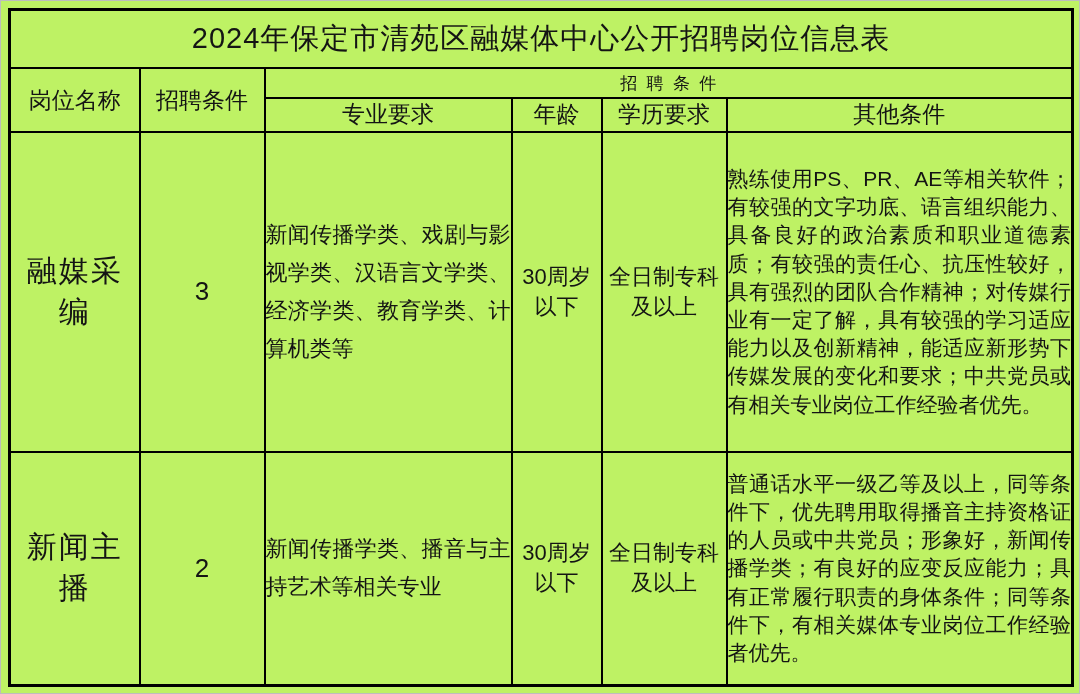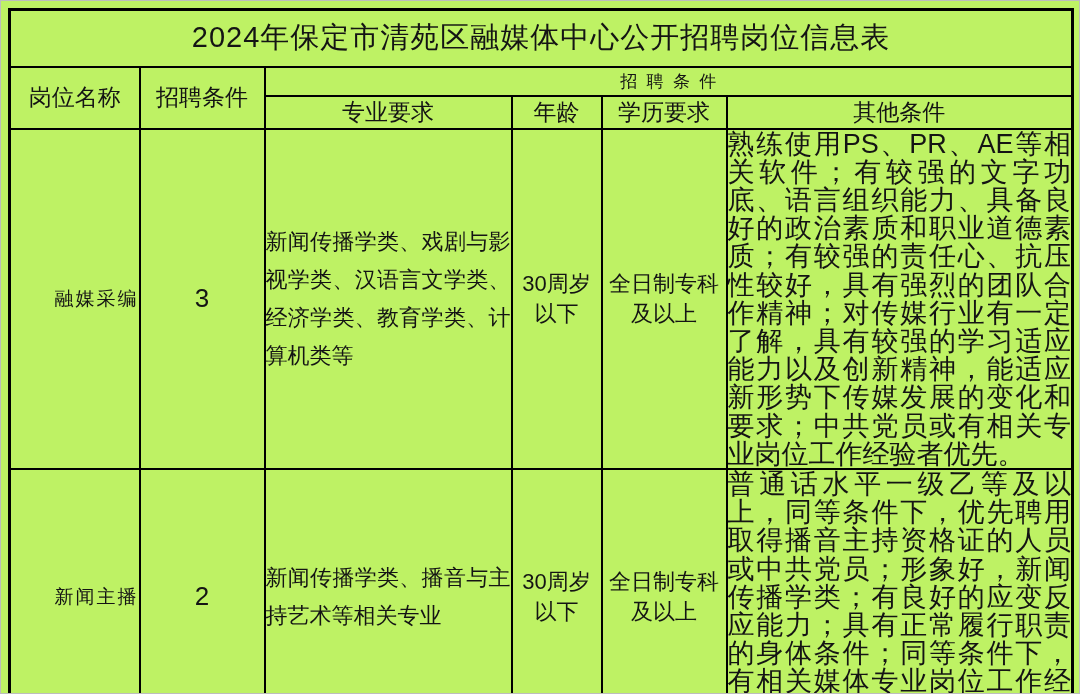--- a/index.html
+++ b/index.html
@@ -37,22 +37,22 @@
     font-size:23px;
     text-align:center;
   }
   .recruit-cell {
     font-size:17px;
     text-align:center;
     letter-spacing:0.55em;
     text-indent:0.55em;
   }
   .name-cell {
-    font-size:19px;
-    text-align:right;
+    font-size:30px;
+    text-align:center;
     letter-spacing:2px;
   }
   .count-cell {
     font-size:26px;
     text-align:center;
   }
   .major-cell {
     font-size:22px;
     text-align:justify;
     line-height:38px;
@@ -65,21 +65,21 @@
     padding:0 6px;
   }
   .edu-cell {
     font-size:22px;
     text-align:center;
     line-height:30px;
     padding:0 8px;
     margin-left:12px;
   }
   .other-cell {
-    font-size:27px;
+    font-size:21px;
     text-align:justify;
     line-height:28.2px;
     padding:2px 8px 2px 9px;
   }
 </style>
 </head>
 <body>
 
 <div class="page">
   <table class="job-table">

